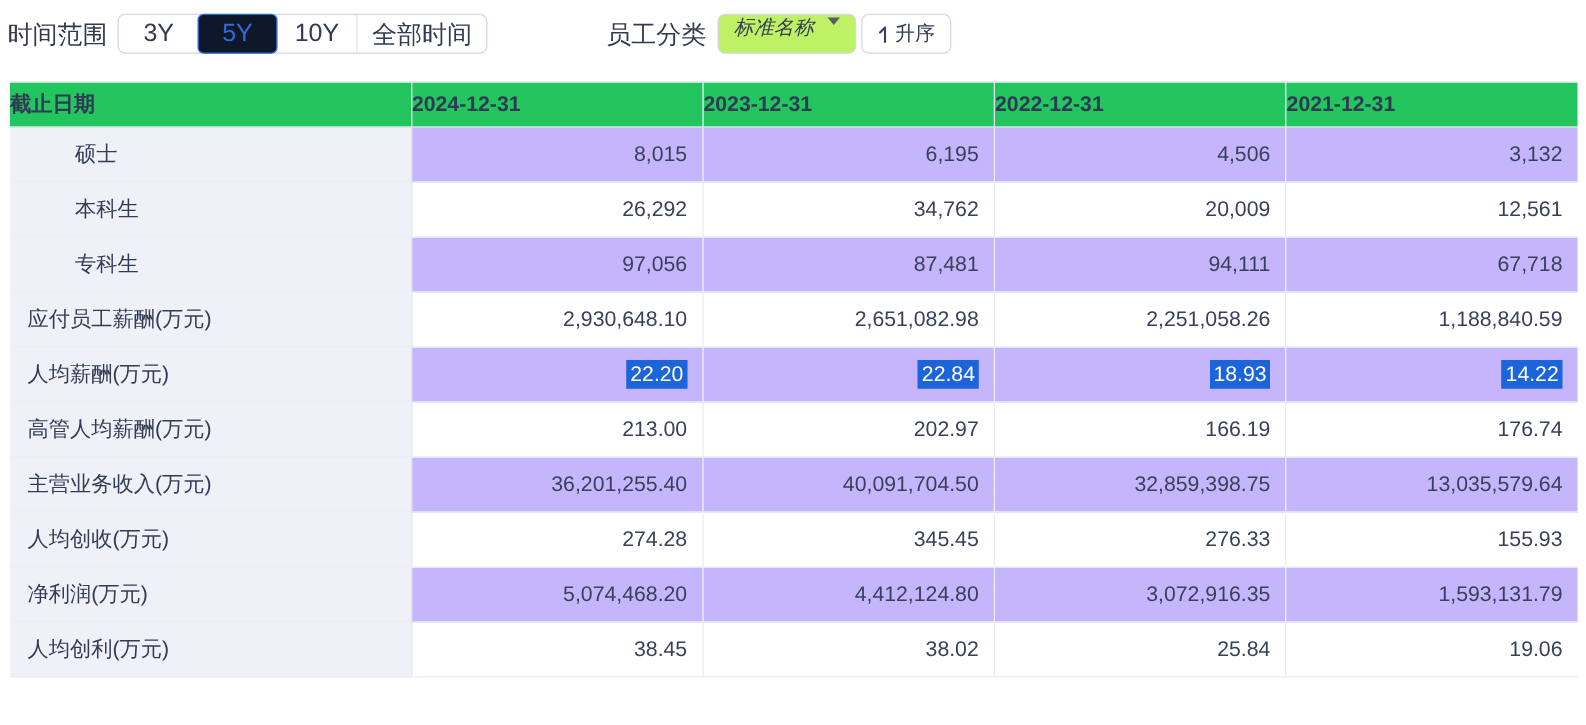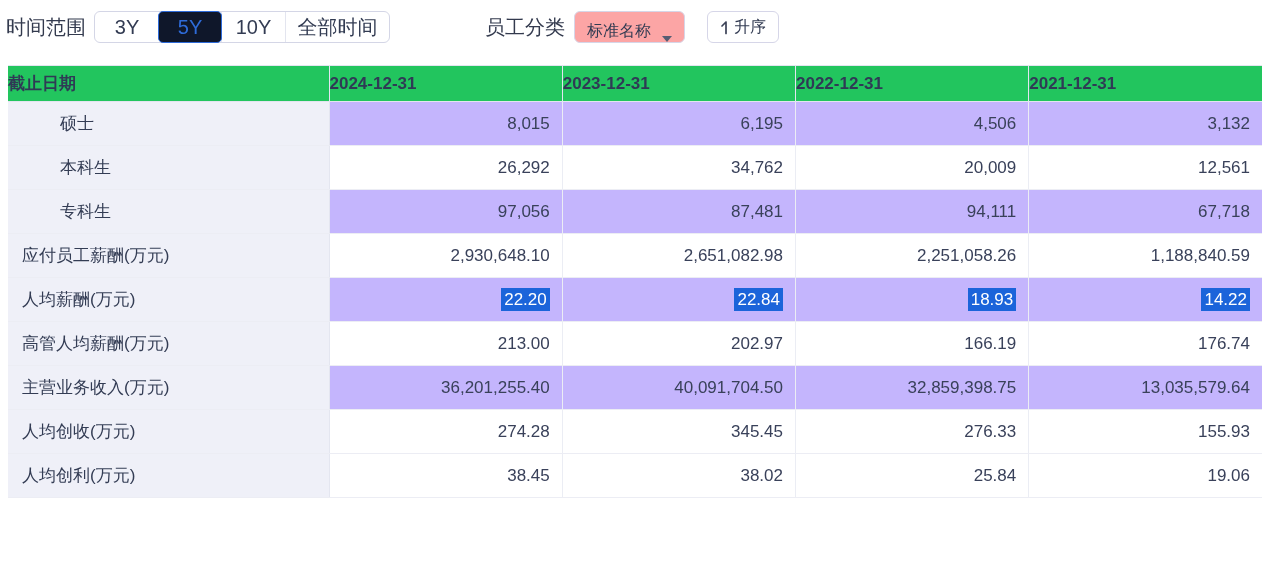--- a/index.html
+++ b/index.html
@@ -22,29 +22,29 @@
   }
   .seg:first-child { border-left:none; }
   .seg.wide { min-width:104px; }
   .seg.active {
     border:1px solid #2e6bd9; border-radius:5px; margin:-1px; height:32px;
     color:#2e6bd9; background:#0f172a; position:relative; z-index:1;text-align:center;
   }
   .cls-label { margin-left:95px; }
   .dropdown {
     margin-left:9px; height:32px; box-sizing:border-box; cursor:pointer;
-    border:1px solid #d6d6e8; border-radius:6px; background:#fca5a5;
-    display:inline-flex; align-items:flex-end; padding:0 12px; gap:11px; font-size:16px; color:#323b52;
+    border:1px solid #d6d6e8; border-radius:6px; background:#bef264;
+    display:inline-flex; align-items:flex-start; padding:0 12px; gap:11px; font-size:16px; color:#323b52;font-style:italic;
   }
   .caret-down {
     width:0; height:0; border-left:5px solid transparent; border-right:5px solid transparent;
     border-top:6px solid #565d73; margin-top:2px;
   }
   .sort-btn {
-    margin-left:22px; height:32px; box-sizing:border-box; cursor:pointer;
+    margin-left:4px; height:32px; box-sizing:border-box; cursor:pointer;
     border:1px solid #d6d6e8; border-radius:6px; background:#fff;
     display:inline-flex; align-items:center; padding:0 12px; gap:3px; font-size:16px; color:#323b52;
   }
   
   .table-wrap { margin:21px 7px 0 8px; }
   table { width:100%; border-collapse:collapse; table-layout:fixed; font-size:17px; }
   thead th {
     background:#22c55e; height:35px; font-weight:bold; color:#2f3a55;
     border-top:1px solid #e3e5f0; border-bottom:1px solid #e3e5f0;
     border-right:1px solid #e3e5f0; text-align:left; padding:0;
@@ -156,20 +156,27 @@
           <td class="val">32,859,398.75</td>
           <td class="val">13,035,579.64</td>
         </tr>
         <tr>
           <td class="rowlabel">人均创收(万元)</td>
           <td class="val">274.28</td>
           <td class="val">345.45</td>
           <td class="val">276.33</td>
           <td class="val">155.93</td>
         </tr>
+        <tr class="striped">
+          <td class="rowlabel">净利润(万元)</td>
+          <td class="val">5,074,468.20</td>
+          <td class="val">4,412,124.80</td>
+          <td class="val">3,072,916.35</td>
+          <td class="val">1,593,131.79</td>
+        </tr>
         <tr>
           <td class="rowlabel">人均创利(万元)</td>
           <td class="val">38.45</td>
           <td class="val">38.02</td>
           <td class="val">25.84</td>
           <td class="val">19.06</td>
         </tr>
       </tbody>
   </table>
 </div>

